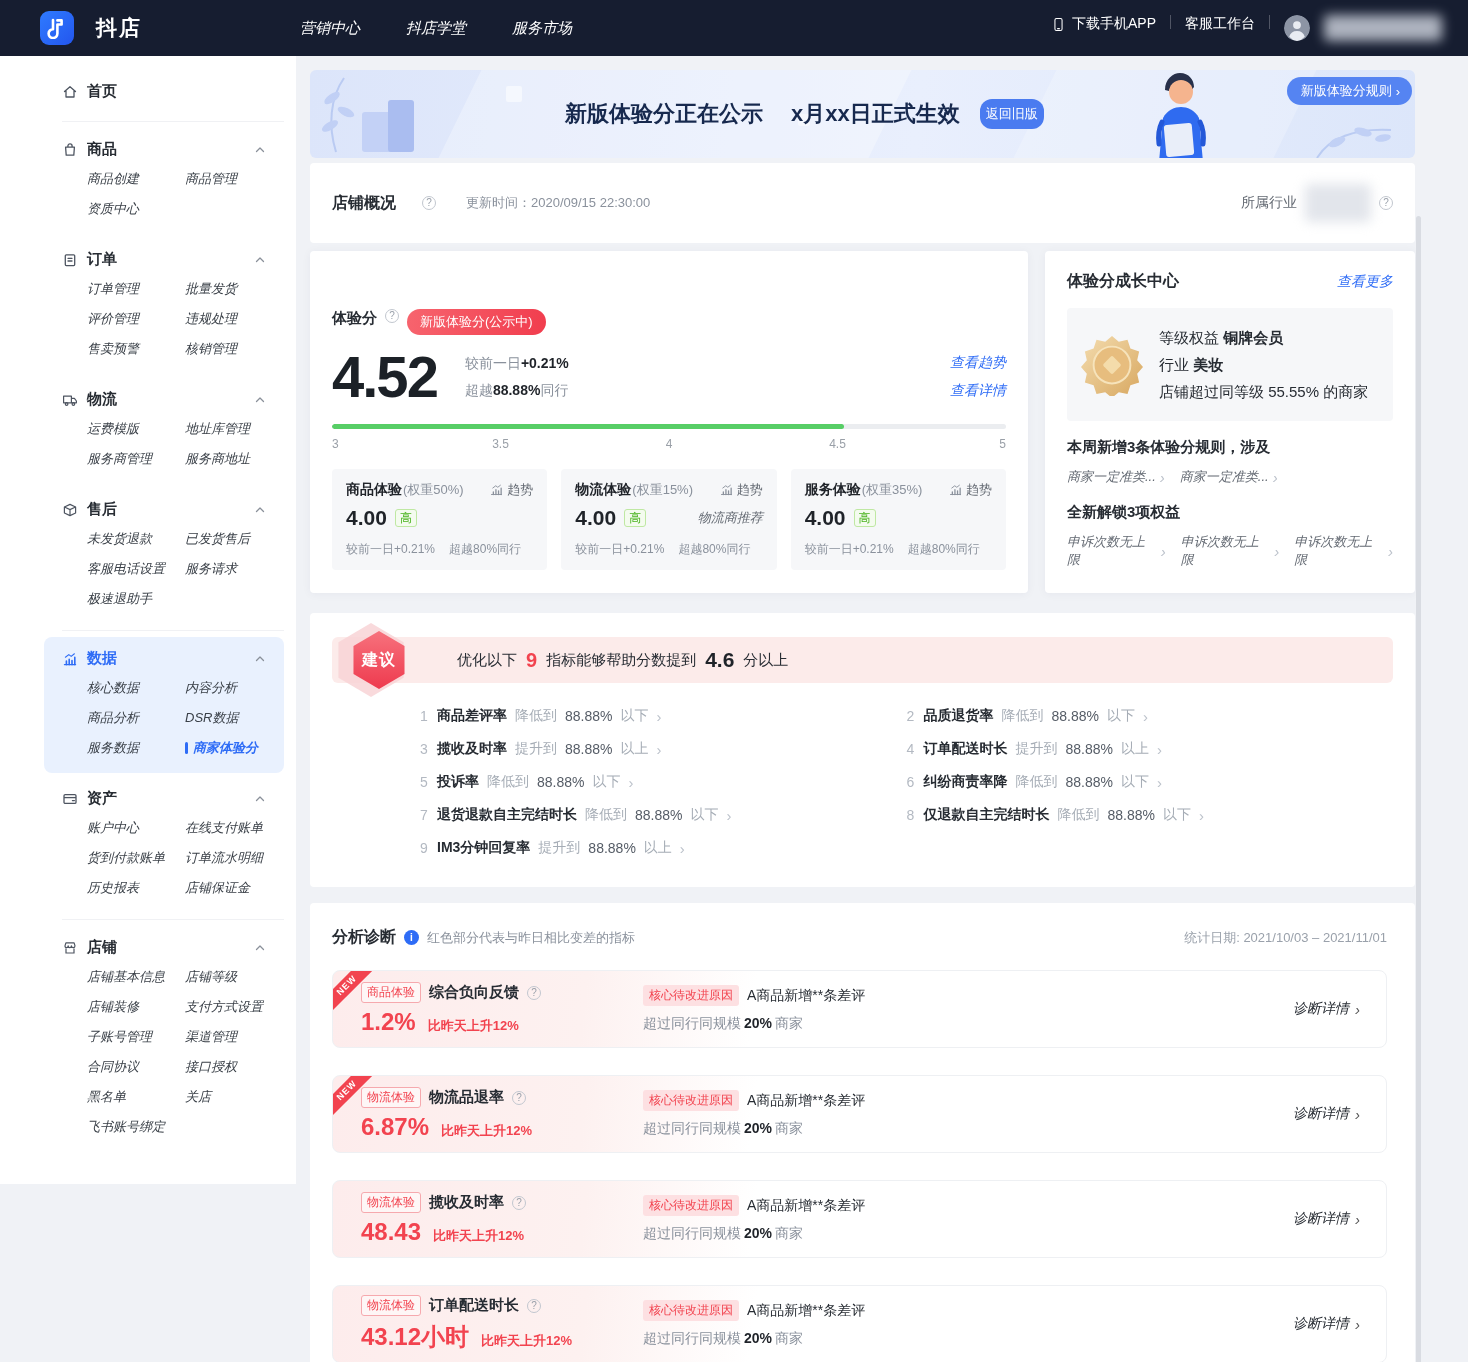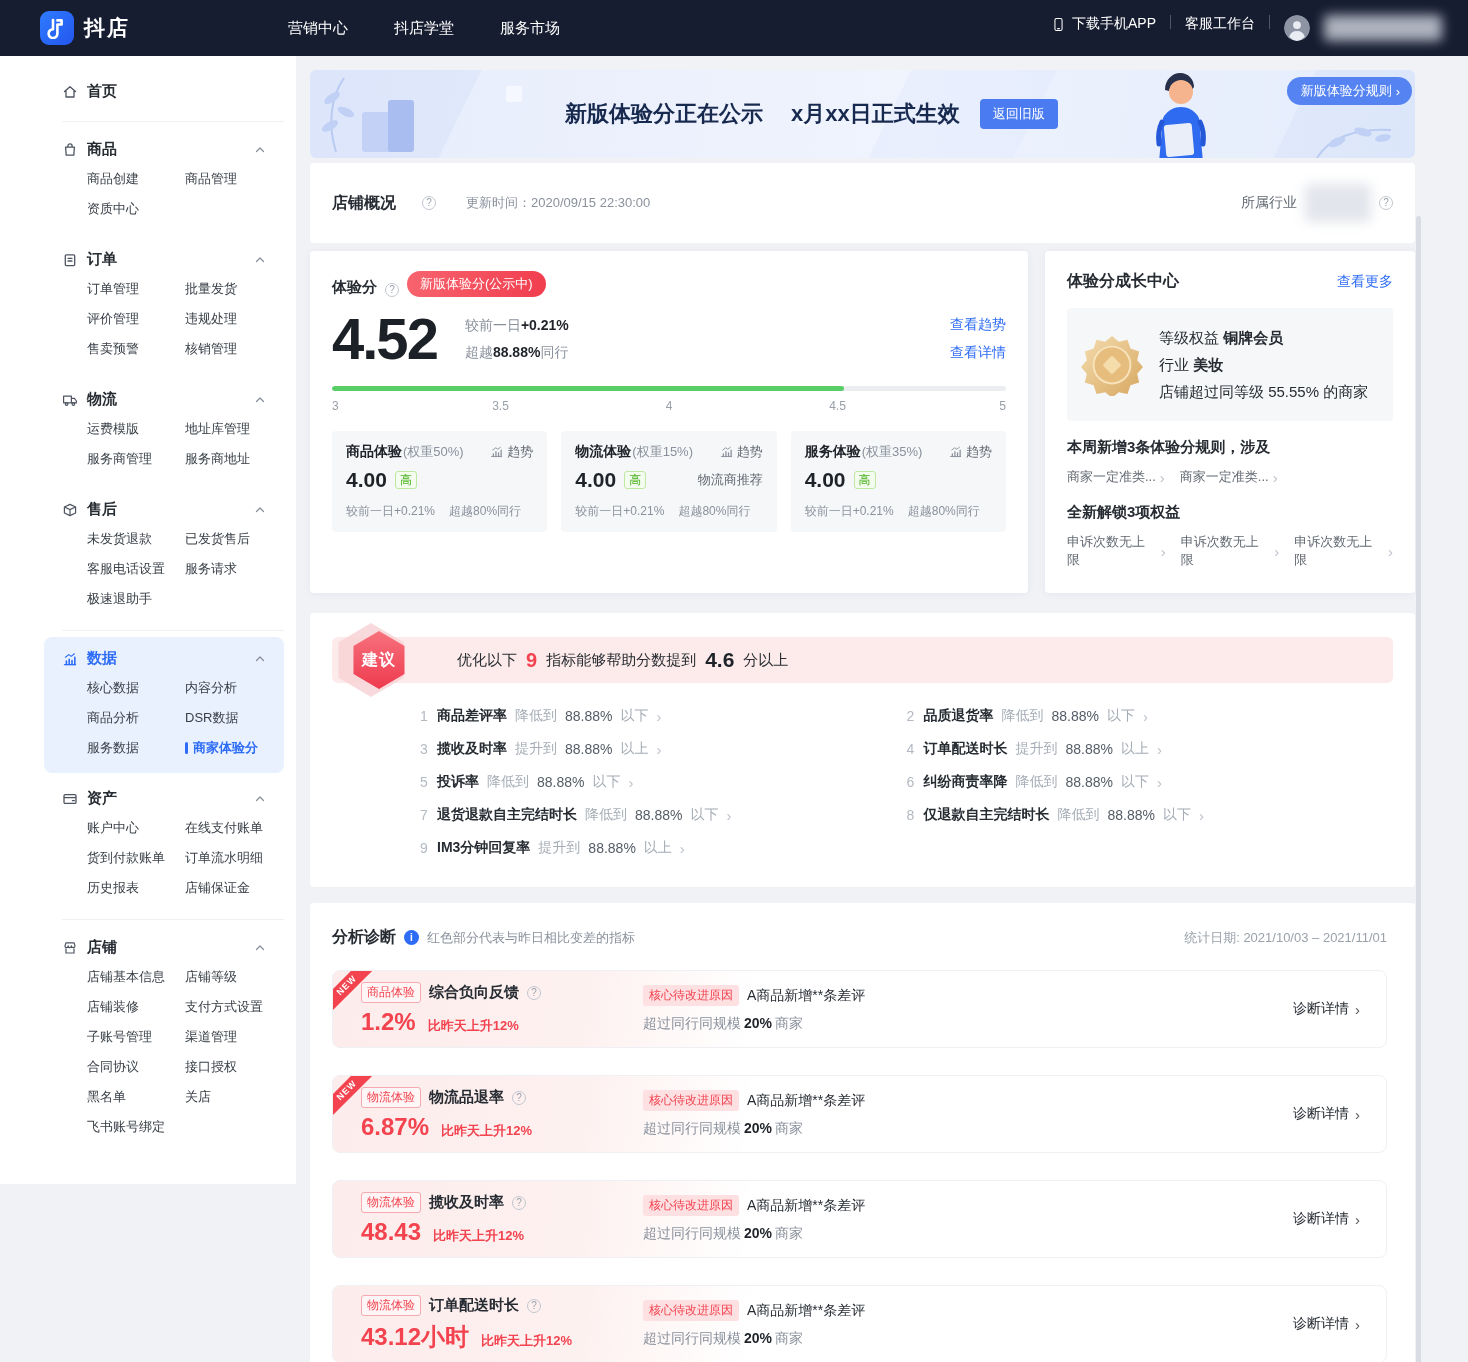--- a/index.html
+++ b/index.html
@@ -1,25 +1,25 @@
 <!DOCTYPE html>
 <html><head>
 <meta charset="utf-8">
 <style>
   * { margin:0; padding:0; box-sizing:border-box; }
   body {
     width:1468px; height:1362px; overflow:hidden; position:relative;
     background:#f0f2f6; color:#272c33;
     font-family:"Liberation Sans","DejaVu Sans",sans-serif;
   }
-  a { text-decoration:none; color:inherit; cursor:pointer; }
+  a { text-decoration:none; color:inherit; cursor:pointer;font-style:italic; }
 
   
   .navbar { height:56px; background:#161d30; display:flex; align-items:center; padding:0 26px 0 40px; }
-  .brand { display:flex; align-items:center; gap:10px; }
+  .brand { display:flex; align-items:center; gap:22px; }
   .logo { width:34px; height:34px; border-radius:9px; background:linear-gradient(135deg,#2f7bff,#2356ee); display:flex; align-items:center; justify-content:center; }
   .brand-name { color:#fff; font-size:21px; font-weight:700; letter-spacing:2px; }
   .nav-menu { display:flex; gap:46px; margin-left:158px; }
   .nav-link { color:#fff; font-size:15px; }
   .nav-right { margin-left:auto; display:flex; align-items:flex-start; gap:14px; color:#fff; font-size:14px; }
   .nav-item { display:flex; align-items:center; gap:6px; cursor:pointer; }
   .nav-divider { width:1px; height:14px; background:rgba(255,255,255,.25); }
   .avatar { width:26px; height:26px; border-radius:50%; overflow:hidden; flex-shrink:0; }
   .blur-name { width:118px; height:26px; background:#c8cdd8; filter:blur(6px); border-radius:4px; opacity:.85; }
 
@@ -48,38 +48,38 @@
   .banner { height:88px; border-radius:6px; position:relative; overflow:hidden;
     background:linear-gradient(96deg,#dce5fa 0%,#e9effd 55%,#dce6fa 100%); display:flex; align-items:center; }
   .deco { position:absolute; pointer-events:none; }
   .stripe1 { left:150px; top:0; width:430px; height:100%; background:rgba(255,255,255,.30); transform:skewX(-26deg); }
   .stripe2 { right:120px; top:0; width:260px; height:100%; background:rgba(255,255,255,.22); transform:skewX(-26deg); }
   .cube1 { left:52px; bottom:6px; width:40px; height:40px; background:#c3d1f6; border-radius:3px; }
   .cube2 { left:78px; bottom:6px; width:26px; height:52px; background:#aabdf0; border-radius:3px; }
   .sq1 { left:196px; top:16px; width:16px; height:16px; background:#ffffff88; border-radius:2px; }
   .sq2 { left:488px; top:44px; width:12px; height:12px; background:#ffffff77; border-radius:2px; }
   .banner-title { margin-left:255px; display:flex; gap:28px; font-size:22px; font-weight:700; color:#17294e; position:relative; z-index:2; white-space:nowrap; }
-  .back-btn { margin-left:20px; background:#4a7bf0; color:#fff; font-size:13px; border:none; border-radius:4px; padding:6px 13px; cursor:pointer; position:relative; z-index:2; }
+  .back-btn { margin-left:20px; background:#4a7bf0; color:#fff; font-size:13px; border:none; border-radius:12px; padding:6px 6px; cursor:pointer; position:relative; z-index:2; }
   .rules-pill { position:absolute; top:7px; right:3px; z-index:3; background:#5584f2; color:#fff; font-size:13px; padding:5px 12px 5px 14px; border-radius:14px; display:flex; align-items:center; gap:4px; cursor:pointer; }
   .banner-person { position:absolute; right:182px; bottom:-4px; z-index:2; }
   .leaves { opacity:.55; }
 
   
   .overview { margin-top:5px; padding:21px 22px; display:flex; align-items:center; gap:26px; }
   .ov-title { font-size:16px; font-weight:700; }
   .q-icon { width:14px; height:14px; border:1px solid #c2c7cf; border-radius:50%; color:#9aa1ab; font-size:10px; line-height:12px; text-align:center; display:inline-block; flex-shrink:0; }
   .ov-time { color:#8a919c; font-size:13px; margin-left:4px; }
   .ov-right { margin-left:auto; display:flex; align-items:center; gap:8px; color:#646a73; font-size:14px; }
   .blur-box { width:66px; height:38px; background:#e2e5eb; filter:blur(6px); border-radius:4px; }
 
   
   .cards-row { display:flex; gap:17px; margin-top:8px; }
   .score-card { width:718px; padding:20px 22px; box-shadow:0 1px 10px rgba(30,40,80,.05); }
   .growth-card { flex:1; padding:20px 22px 24px; box-shadow:0 1px 10px rgba(30,40,80,.05); }
-  .sc-head { display:flex; align-items:flex-end; gap:8px; }
+  .sc-head { display:flex; align-items:flex-start; gap:8px;margin-top:38px; }
   .sc-title { font-size:15px; font-weight:700; }
   .red-pill { background:linear-gradient(100deg,#f7646e,#f13d4e); color:#fff; font-size:13px; padding:4px 13px; border-radius:14px; }
   .score-main { display:flex; margin-top:12px; }
   .big-score { font-size:58px; font-weight:700; color:#1c2127; line-height:1.05; letter-spacing:-2px; }
   .score-mid { margin-left:28px; display:flex; flex-direction:column; justify-content:center; gap:9px; font-size:14px; color:#8a919c; }
   .dark { color:#1f2329; font-weight:700; }
   .score-links { margin-left:auto; display:flex; flex-direction:column; gap:10px; align-items:flex-end; justify-content:center; font-size:14px; }
   .blue-link { color:#2e6cf6; cursor:pointer; }
   .progress-wrap { margin-top:16px; }
   .progress-track { height:5px; background:#ebedf0; border-radius:3px; overflow:hidden; }

